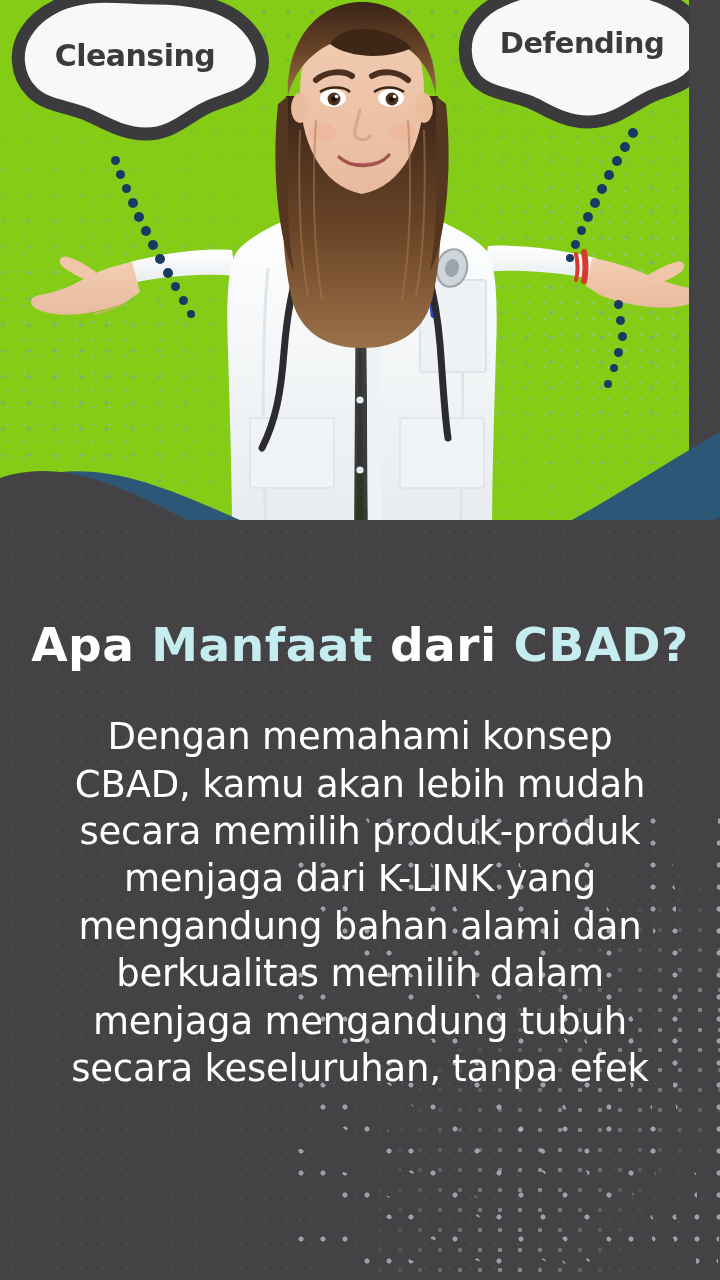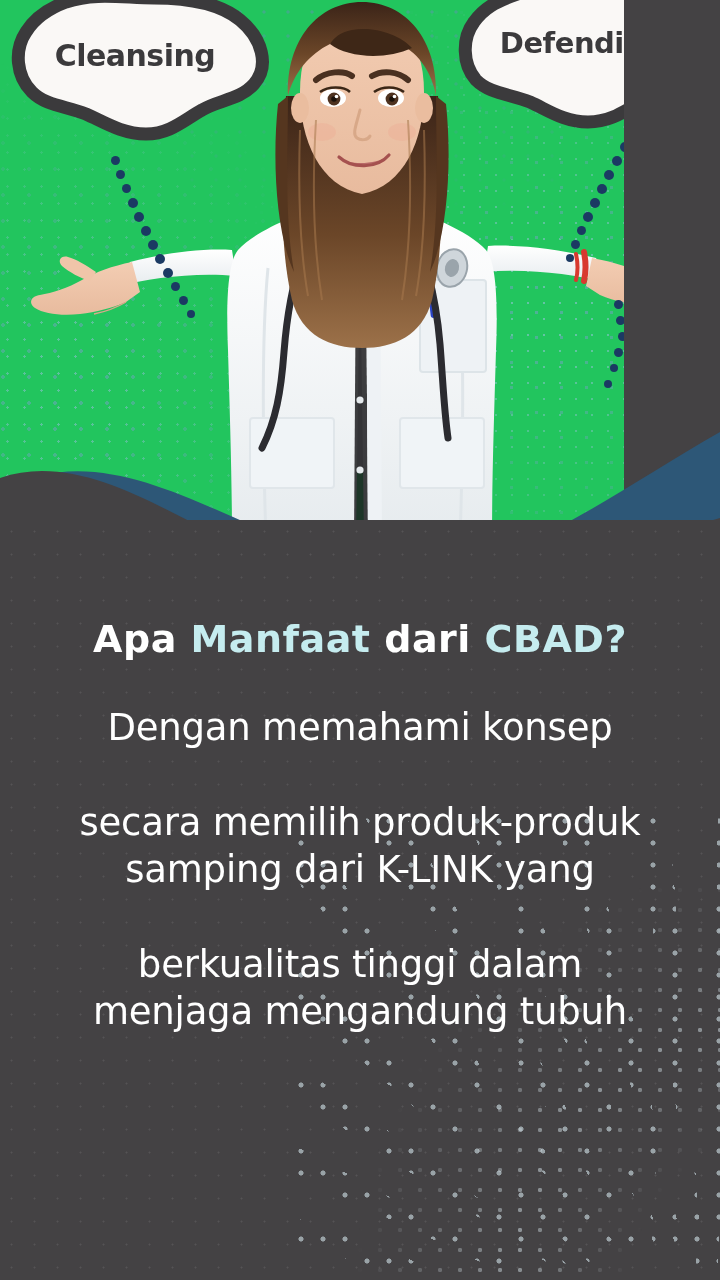--- a/index.html
+++ b/index.html
@@ -9,22 +9,22 @@
   #poster {
     position:relative;
     width:720px; height:1280px;
     overflow:hidden;
     background:#444244;
   }
 
   
   .photo-area {
     position:absolute; left:0; top:0;
-    width:624px; height:540px;
-    background:#22c55e;
+    width:689px; height:540px;
+    background:#84cc16;
     overflow:hidden;
   }
   .halftone-left {
     position:absolute; left:-10px; top:0; width:400px; height:540px;
     background-image:
       radial-gradient(circle, #6ea4bd 1.6px, transparent 1.8px),
       radial-gradient(circle, #8fc0d4 1.1px, transparent 1.3px);
     background-size: 26px 26px, 17px 17px;
     background-position: 0 0, 9px 8px;
     opacity:.55;
@@ -103,21 +103,21 @@
     -webkit-mask-image: radial-gradient(circle 430px at 430px 470px, transparent 35%, #000 62%, transparent 99%);
             mask-image: radial-gradient(circle 430px at 430px 470px, transparent 35%, #000 62%, transparent 99%);
   }
 
   
   .content { position:absolute; left:0; top:520px; width:720px; z-index:6; }
 
   #page-heading {
     text-align:center;
     font-family:"DejaVu Sans", sans-serif;
-    font-size:38px;
+    font-size:47px;
     font-weight:bold;
     color:#ffffff;
     margin-top:100px;
     letter-spacing:0.5px;
     line-height:1.05;
     white-space:nowrap;
   }
   #page-heading .accent { color:#c5ecef; }
 
   #page-body {
@@ -334,16 +334,16 @@
 
   <div class="dark-area">
     <div class="dark-noise"></div>
     <div class="swirl"></div>
     <div class="swirl2"></div>
   </div>
 
   <div class="content">
     <h1 id="page-heading"><span>Apa </span><span class="accent">Manfaat</span><span> dari </span><span class="accent">CBAD?</span></h1>
 
-    <p id="page-body"><span>Dengan memahami konsep</span><br><br><span>secara memilih produk-produk</span><br><span>samping dari K-LINK yang</span><br><br><span>berkualitas tinggi dalam</span><br><span>menjaga mengandung tubuh</span><br><br></p>
+    <p id="page-body"><span>Dengan memahami konsep</span><br><span>CBAD, kamu akan lebih mudah</span><br><span>secara memilih produk-produk</span><br><span>menjaga dari K-LINK yang</span><br><span>mengandung bahan alami dan</span><br><span>berkualitas memilih dalam</span><br><span>menjaga mengandung tubuh</span><br><span>secara keseluruhan, tanpa efek</span><br></p>
   </div>
 
 </div>
 
 </body></html>

